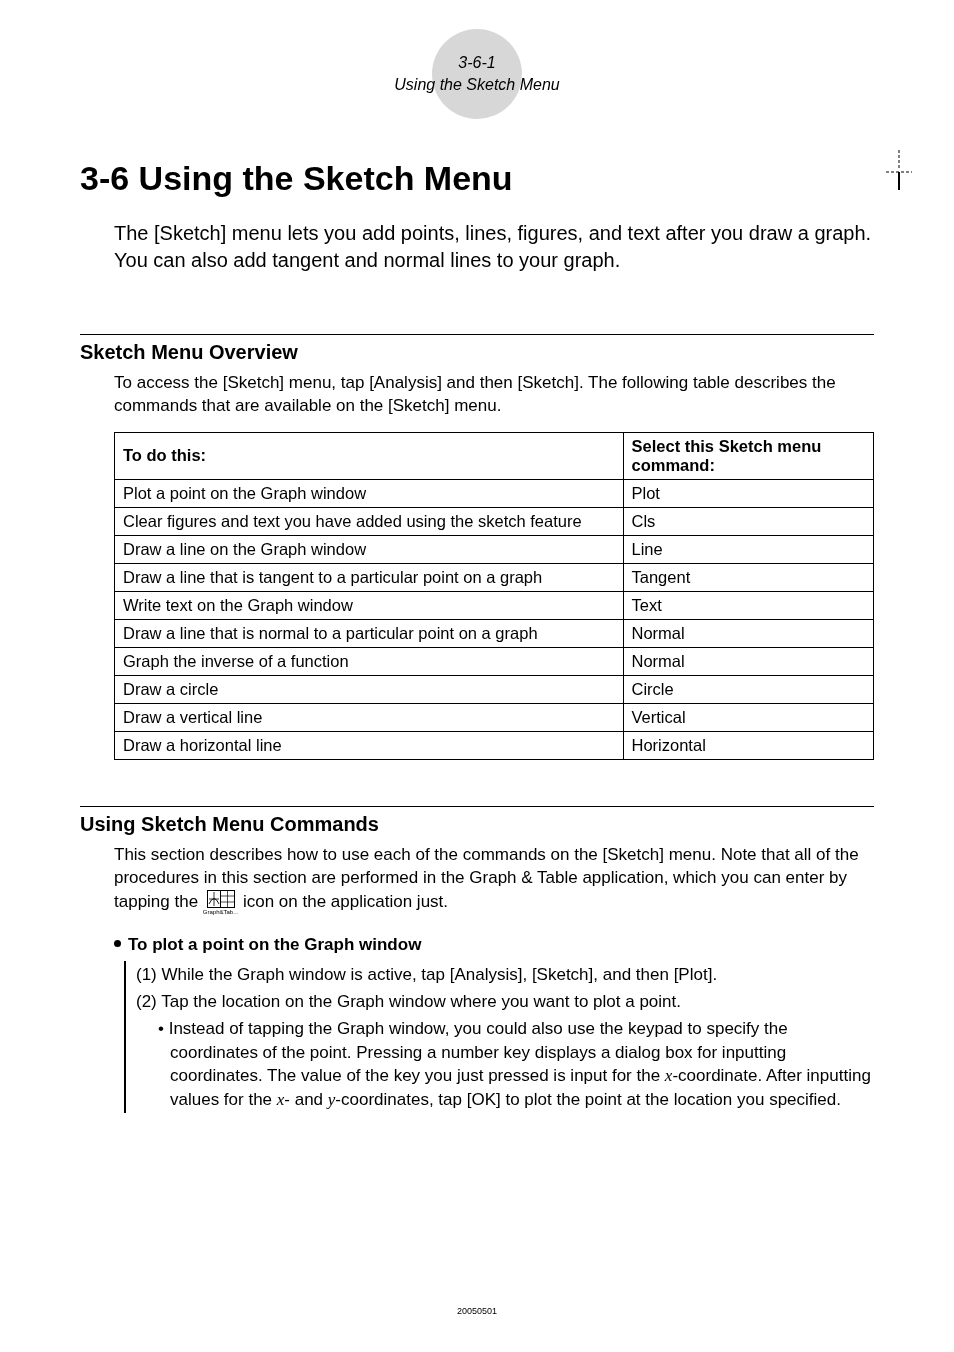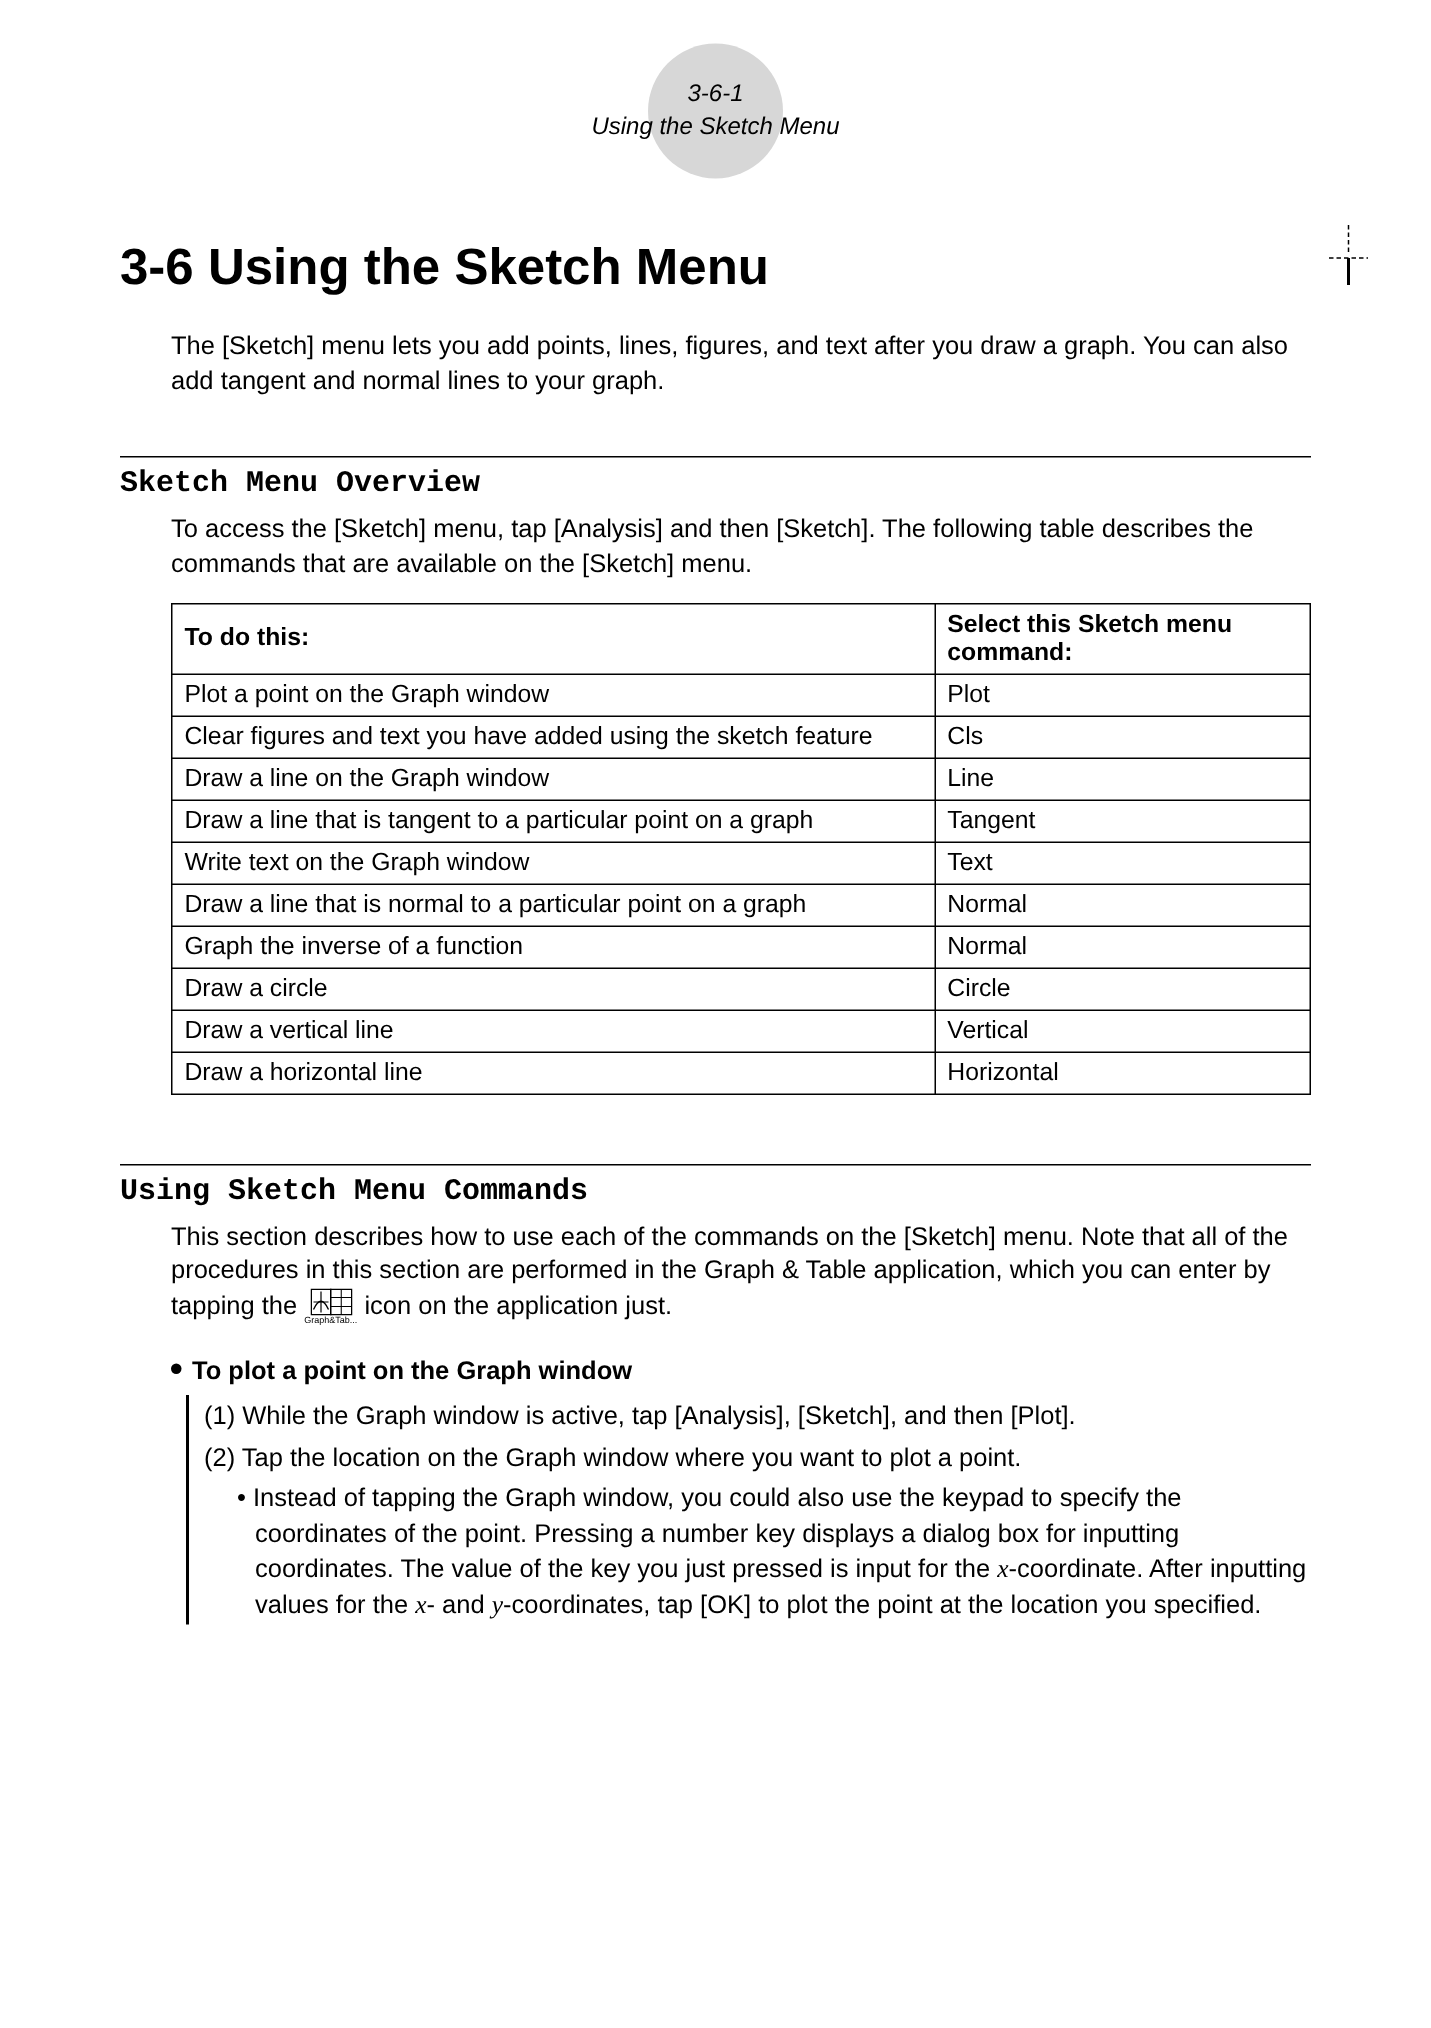--- a/index.html
+++ b/index.html
@@ -11,23 +11,23 @@
   .badge-inner { display: inline-block; position: relative; }
   .badge-circle {
     width: 90px; height: 90px; background: #d7d7d7; border-radius: 50%;
     display: inline-block; position: absolute; left: 50%; top: 50%;
     transform: translate(-50%, -50%); z-index: 0;
   }
   .badge-text { position: relative; z-index: 1; font-style: italic; font-size: 16px; line-height: 1.4; color: #000; padding: 22px 0; }
   .badge-num { display: block; }
   .badge-title { display: block; white-space: nowrap; }
   h1 { font-size: 34px; font-weight: bold; margin: 0 0 22px 0; }
-  .intro { font-size: 17px; line-height: 1.35; margin: 0 0 38px 34px; }
+  .intro { font-size: 20px; line-height: 1.35; margin: 0 0 60px 34px; }
   .hr { border: none; border-top: 1.5px solid #000; margin: 0 0 6px 0; }
-  h2 { font-size: 20px; font-weight: bold; margin: 0 0 8px 0; font-family: Liberation Mono, monospace; }
+  h2 { font-size: 20px; font-weight: bold; margin: 0 0 8px 0; }
   .sec-desc { font-size: 17px; line-height: 1.35; margin: 0 0 14px 34px; }
   table { width: calc(100% - 34px); margin-left: 34px; border-collapse: collapse; font-size: 16.5px; }
   th, td { border: 1px solid #000; padding: 4px 8px; text-align: left; vertical-align: middle; }
   th { font-weight: bold; }
   th:nth-child(1) { width: 67%; }
   th:nth-child(2) { width: 33%; }
   .sec2 { margin-top: 46px; }
   .instr { font-size: 17px; line-height: 1.35; margin: 0 0 20px 34px; }
   .inline-icon { display: inline-block; vertical-align: middle; text-align: center; }
   .inline-icon svg { display: block; margin: 0 auto; }
@@ -152,13 +152,14 @@
       <div class="step">(1) While the Graph window is active, tap [Analysis], [Sketch], and then [Plot].</div>
       <div class="step">(2) Tap the location on the Graph window where you want to plot a point.</div>
       <div class="sub">
         <div class="sub-text">
           <span>• Instead of tapping the Graph window, you could also use the keypad to specify the coordinates of the point. Pressing a number key displays a dialog box for inputting coordinates. The value of the key you just pressed is input for the </span><span class="ital">x</span><span>-coordinate. After inputting values for the </span><span class="ital">x</span><span>- and </span><span class="ital">y</span><span>-coordinates, tap [OK] to plot the point at the location you specified.</span>
         </div>
       </div>
     </div>
   </div>
 
+  <div class="footer-num">20050501</div>
 </div>
 
 </body></html>

